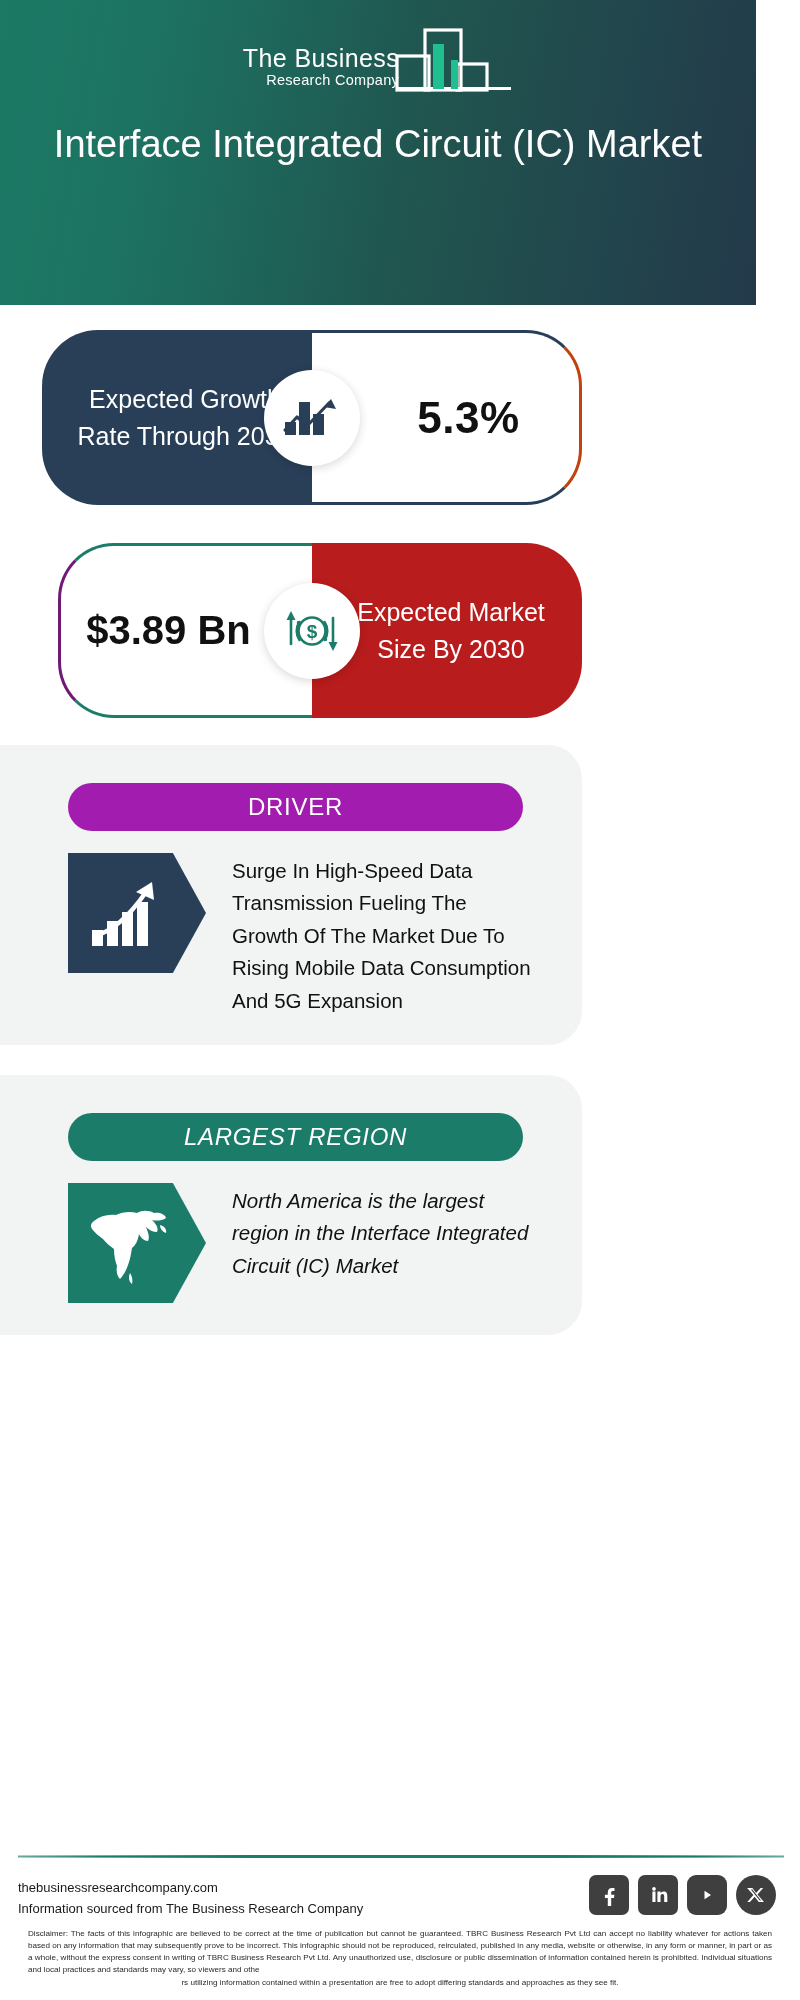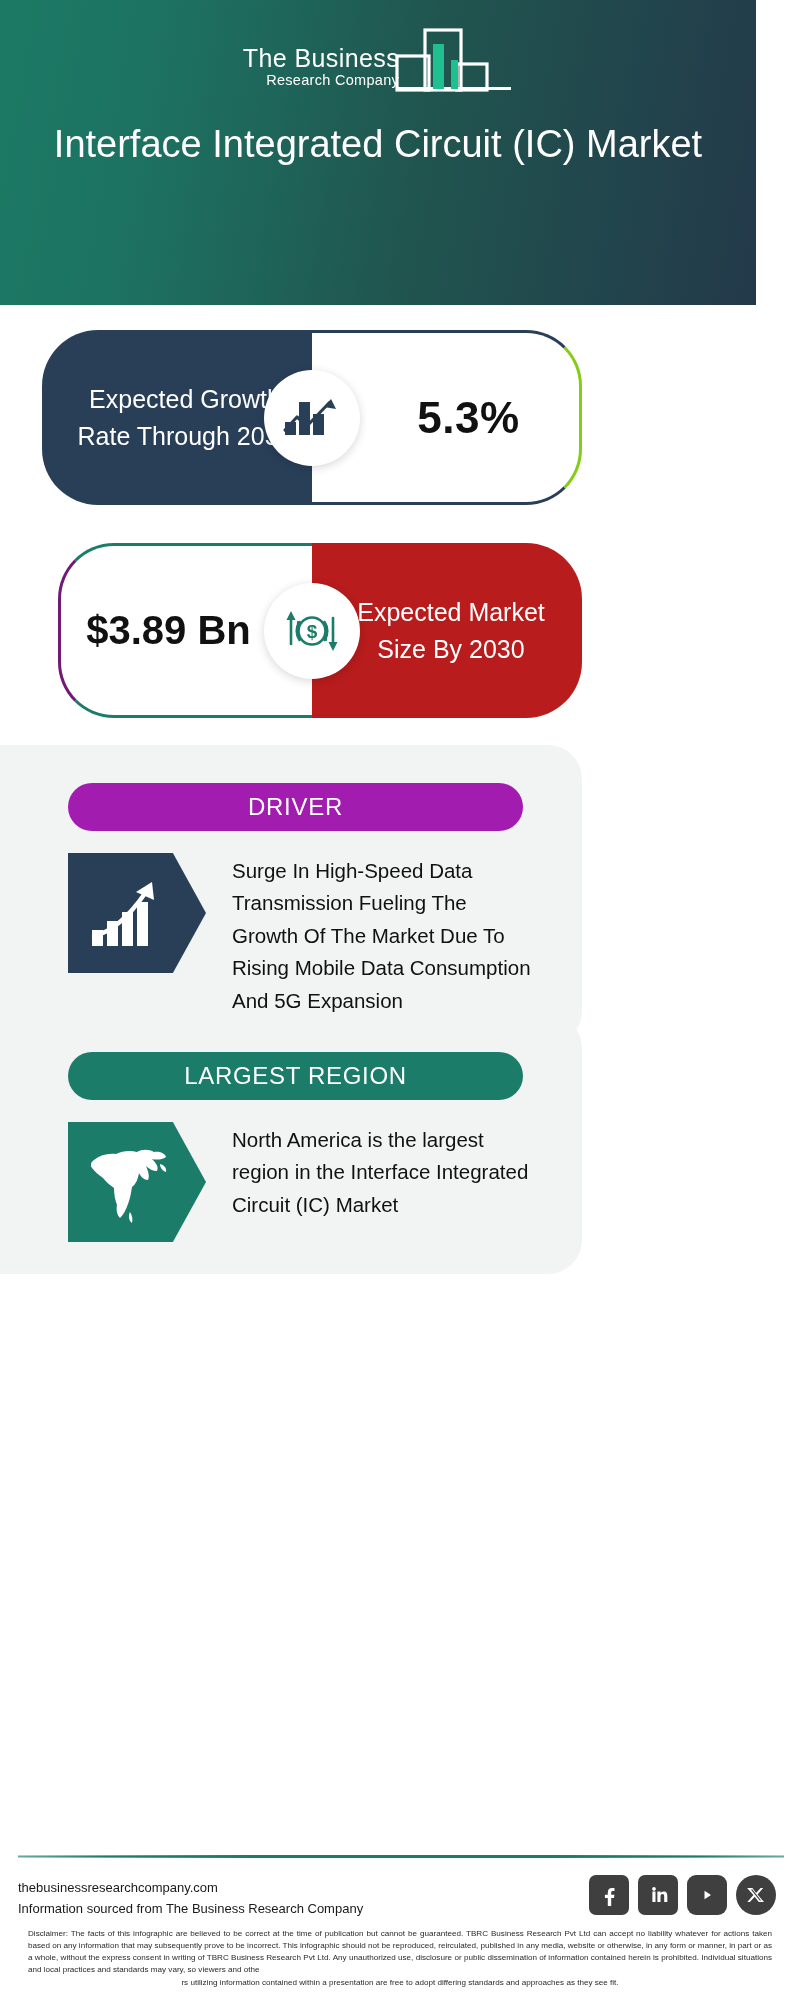--- a/index.html
+++ b/index.html
@@ -48,21 +48,21 @@
     display:flex;align-items:center;justify-content:center;
     box-sizing:border-box;padding:0 18px 0 34px;
   }
   .c1-left span{
     color:#ffffff;font-size:25px;line-height:1.48;text-align:center;
   }
   .c1-right{
     position:absolute;left:270px;top:0;width:270px;height:175px;
     background:#ffffff;
     border-top:3px solid #293f58;
-    border-right:3px solid #84cc16;
+    border-right:3px solid #c2410c;
     border-bottom:3px solid #293f58;
     border-top-right-radius:56px;border-bottom-right-radius:56px;
     box-sizing:border-box;
     display:flex;align-items:center;justify-content:center;
   }
   .c1-right span{
     color:#111111;font-size:44px;font-weight:bold;letter-spacing:.5px;
     padding-left:46px;
   }
 
@@ -104,21 +104,21 @@
   }
   .ic1{left:222px;top:40px;}
   .ic2{left:222px;top:40px;}
 
   
   .panel{
     position:absolute;left:0;width:582px;background:#f2f3f3;
     border-top-right-radius:34px;border-bottom-right-radius:34px;
   }
   .panel-driver{top:745px;height:300px;}
-  .panel-region{top:1014px;height:260px;}
+  .panel-region{top:1075px;height:260px;font-style:italic;}
 
   .pill{
     position:absolute;height:48px;border-radius:26px;
     display:flex;align-items:center;justify-content:center;
     color:#ffffff;font-size:24px;letter-spacing:.7px;
   }
   .pill-driver{left:68px;top:38px;width:455px;background:#a21caf;}
   .pill-region{left:68px;top:38px;width:455px;background:#1b7d69;}
 
   .panel-body{

